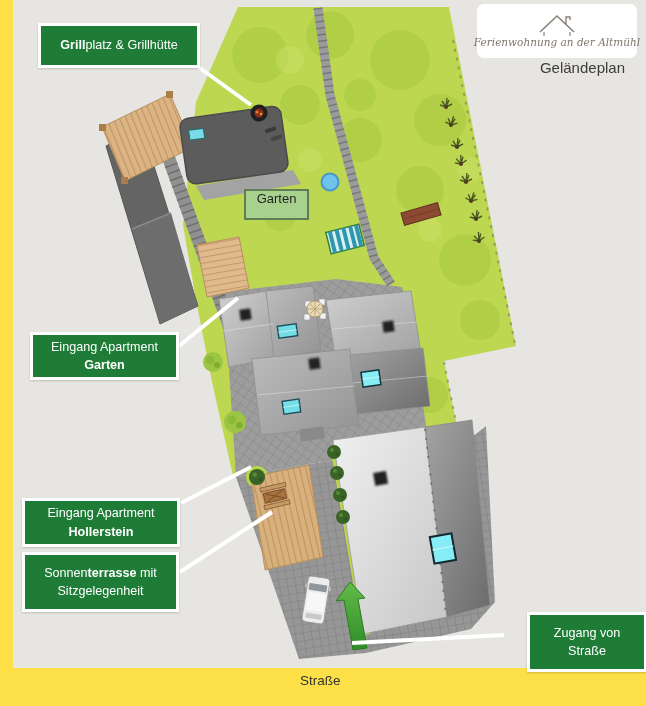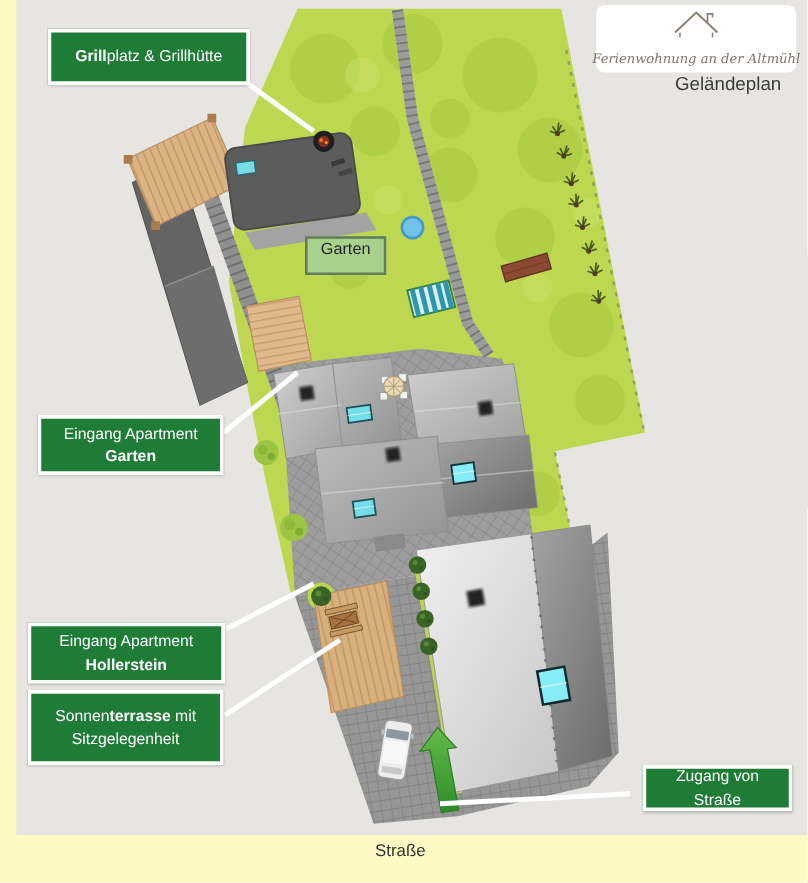--- a/index.html
+++ b/index.html
@@ -1,29 +1,29 @@
 <!DOCTYPE html>
 <html><head>
 <meta charset="utf-8">
 <style>
   html,body{margin:0;padding:0;background:#fff;}
-  .stage{position:relative;width:646px;height:706px;background:#fef9c3;
+  .stage{position:relative;width:646px;height:706px;background:#fde047;
          font-family:"Liberation Sans",sans-serif;overflow:hidden;}
   .plan-svg{position:absolute;left:0;top:0;}
   .callout{position:absolute;background:#1e7c36;border:3px solid #ffffff;color:#fff;
            display:flex;flex-direction:column;align-items:center;justify-content:center;
            text-align:center;font-size:12.6px;line-height:1.45;box-sizing:border-box;
            box-shadow:0 1px 2px rgba(0,0,0,.18);}
   .callout b{font-weight:700;}
   .co-line{display:block;white-space:nowrap;}
   .garten-label{position:absolute;background:#a9d18e;border:2px solid #5f7d57;color:#232323;
            display:flex;align-items:flex-start;justify-content:center;font-size:13px;
            box-sizing:border-box;}
   .logo-card{position:absolute;background:#ffffff;border-radius:7px;display:flex;
-           flex-direction:column;align-items:center;justify-content:space-between;
+           flex-direction:column;align-items:center;justify-content:center;
            padding-bottom:5px;box-sizing:border-box;}
   .logo-script{font-family:"DejaVu Serif",serif;font-style:italic;font-size:10.5px;
            color:#7f766a;white-space:nowrap;}
   .subtitle{position:absolute;font-size:15px;color:#3c3c3c;}
   .street-label{position:absolute;font-size:13.5px;color:#333;}
 </style>
 </head>
 <body>
 
 <div class="stage">
@@ -292,21 +292,21 @@
   <div class="callout" style="left:22px;top:498px;width:158px;height:49px;">
     <span class="co-line">Eingang Apartment</span>
     <span class="co-line"><b>Hollerstein</b></span>
   </div>
 
   <div class="callout" style="left:22px;top:552px;width:157px;height:60px;">
     <span class="co-line"><span>Sonnen</span><b>terrasse</b><span> mit</span></span>
     <span class="co-line">Sitzgelegenheit</span>
   </div>
 
-  <div class="callout" style="left:514px;top:612px;width:120px;height:37px;">
+  <div class="callout" style="left:527px;top:612px;width:120px;height:60px;">
     <span class="co-line">Zugang von</span>
     <span class="co-line">Straße</span>
   </div>
 
   <div class="garten-label" style="left:244px;top:189px;width:65px;height:31px;">
     <span>Garten</span>
   </div>
 
   <div class="logo-card" style="left:477px;top:4px;width:160px;height:54px;">
     <svg width="90" height="26" viewBox="0 0 90 26">

